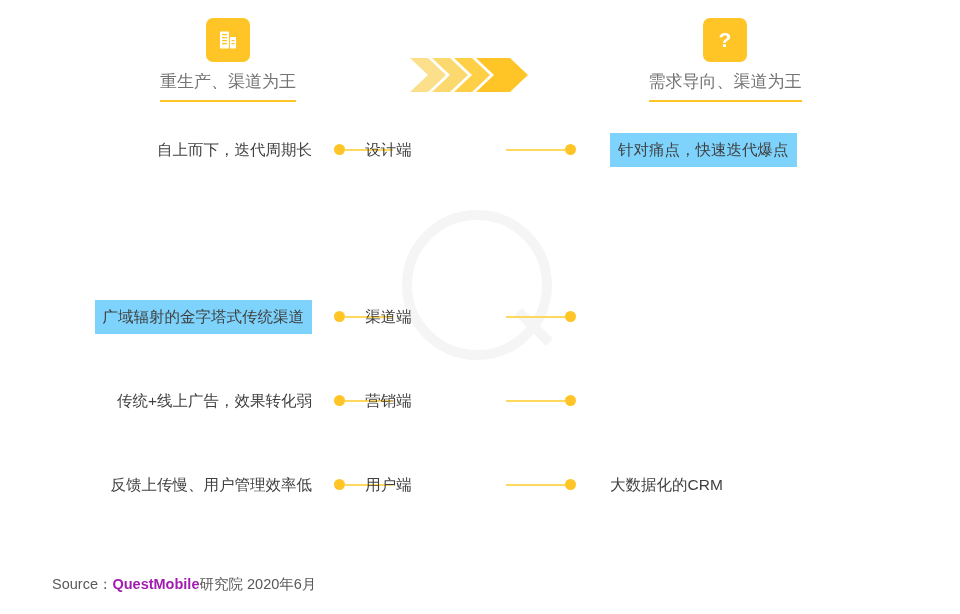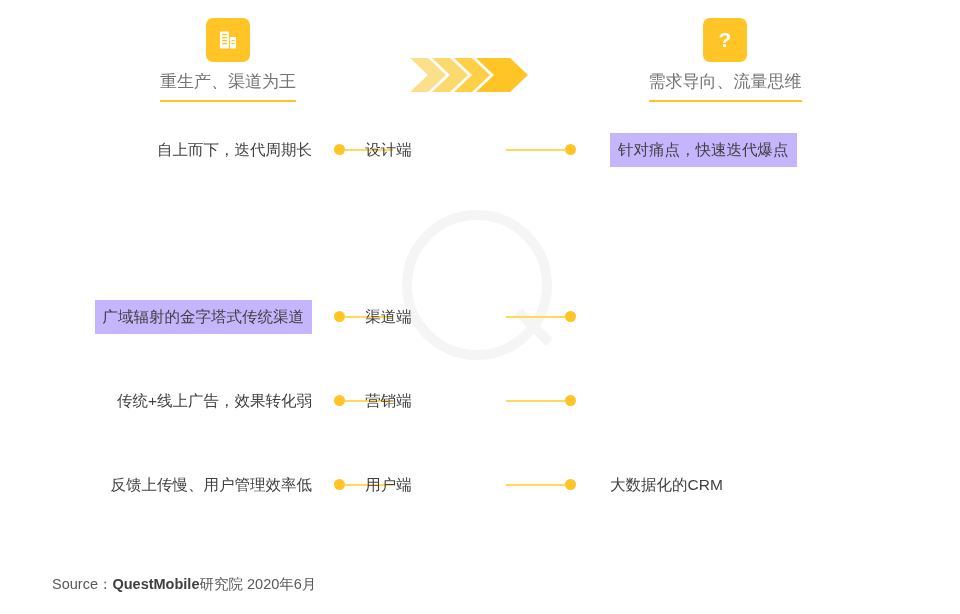--- a/index.html
+++ b/index.html
@@ -109,21 +109,21 @@
     display: flex;
     align-items: center;
   }
   .cell {
     font-size: 15.5px;
     line-height: 30px;
     white-space: nowrap;
     color: #3f3f3f;
   }
   .cell.hl {
-    background: #c4b5fd;
+    background: #7dd3fc;
     padding: 2px 8px;
   }
 
   .left-cell {
     position: absolute;
     right: 648px;       
     text-align: right;
   }
   .right-cell {
     position: absolute;
@@ -161,21 +161,21 @@
   
   #source {
     position: absolute;
     left: 52px;
     top: 575px;
     font-size: 14.5px;
     color: #595959;
     white-space: nowrap;
   }
   #source .brand {
-    color: #404040;
+    color: #a21caf;
     font-weight: bold;
   }
 </style>
 </head>
 <body>
 
 <div id="watermark">
   <span class="wm-ring"></span>
 </div>
 
@@ -196,21 +196,21 @@
     </div>
     <div><span class="head-title">重生产、渠道为王</span></div>
   </div>
 
   <div class="head-block" id="head-right">
     <div class="head-icon">
       <svg width="26" height="26" viewBox="0 0 26 26" aria-hidden="true">
         <text x="13" y="20" text-anchor="middle" font-family="Liberation Sans, sans-serif" font-size="21" font-weight="bold" fill="#ffffff">?</text>
       </svg>
     </div>
-    <div><span class="head-title">需求导向、流量思维</span></div>
+    <div><span class="head-title">需求导向、渠道为王</span></div>
   </div>
 
   <div id="center-arrows">
     <svg width="120" height="34" viewBox="0 0 120 34" aria-hidden="true">
       <polygon points="0,0 18,0 36,17 18,34 0,34 18,17" fill="#fcdf8a"></polygon>
       <polygon points="22,0 40,0 58,17 40,34 22,34 40,17" fill="#fcd96f"></polygon>
       <polygon points="44,0 62,0 80,17 62,34 44,34 62,17" fill="#ffcf46"></polygon>
       <polygon points="66,0 100,0 118,17 100,34 66,34 84,17" fill="#ffc527"></polygon>
     </svg>
   </div>

